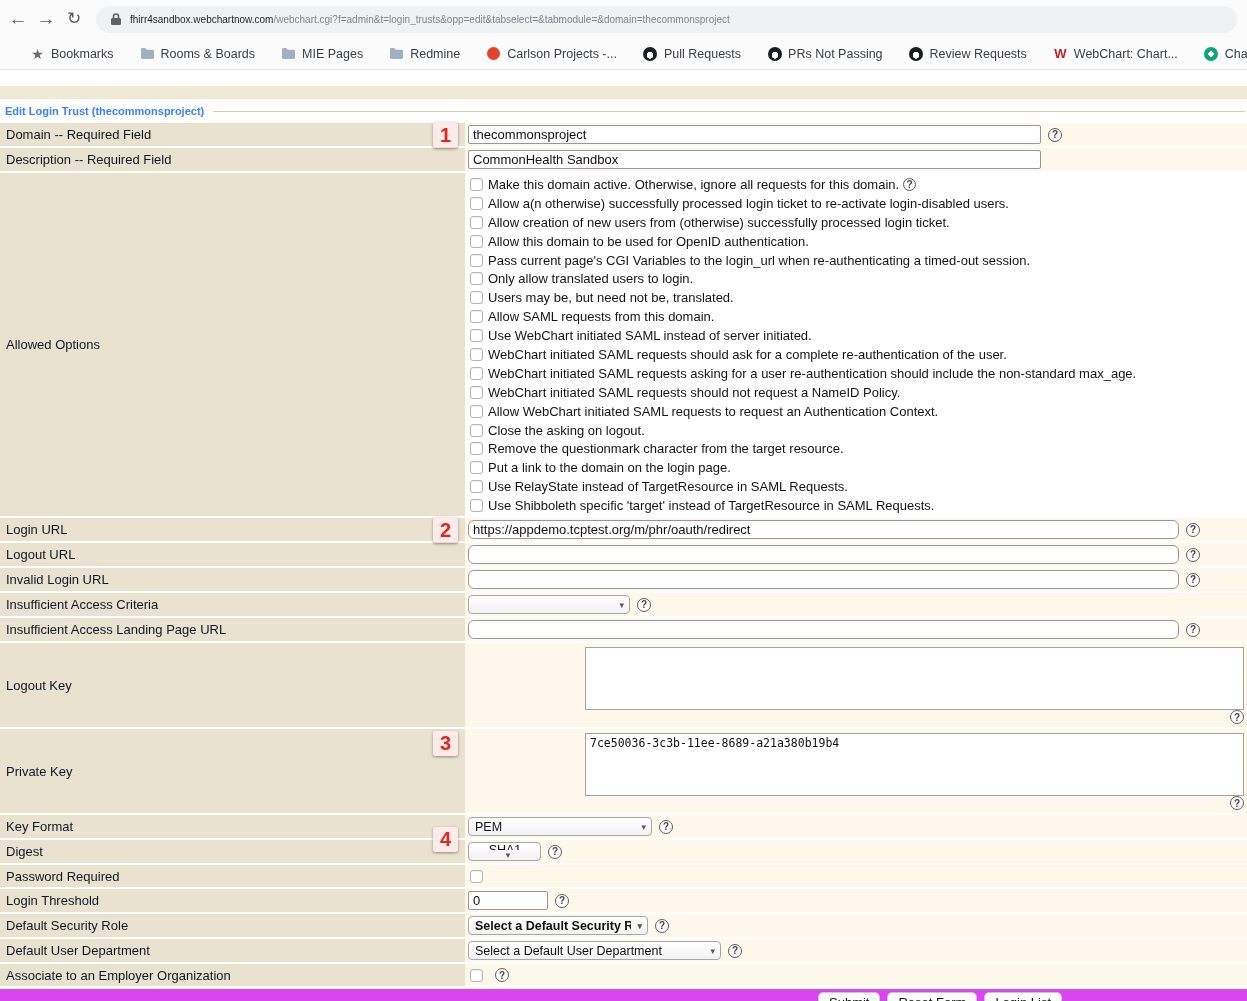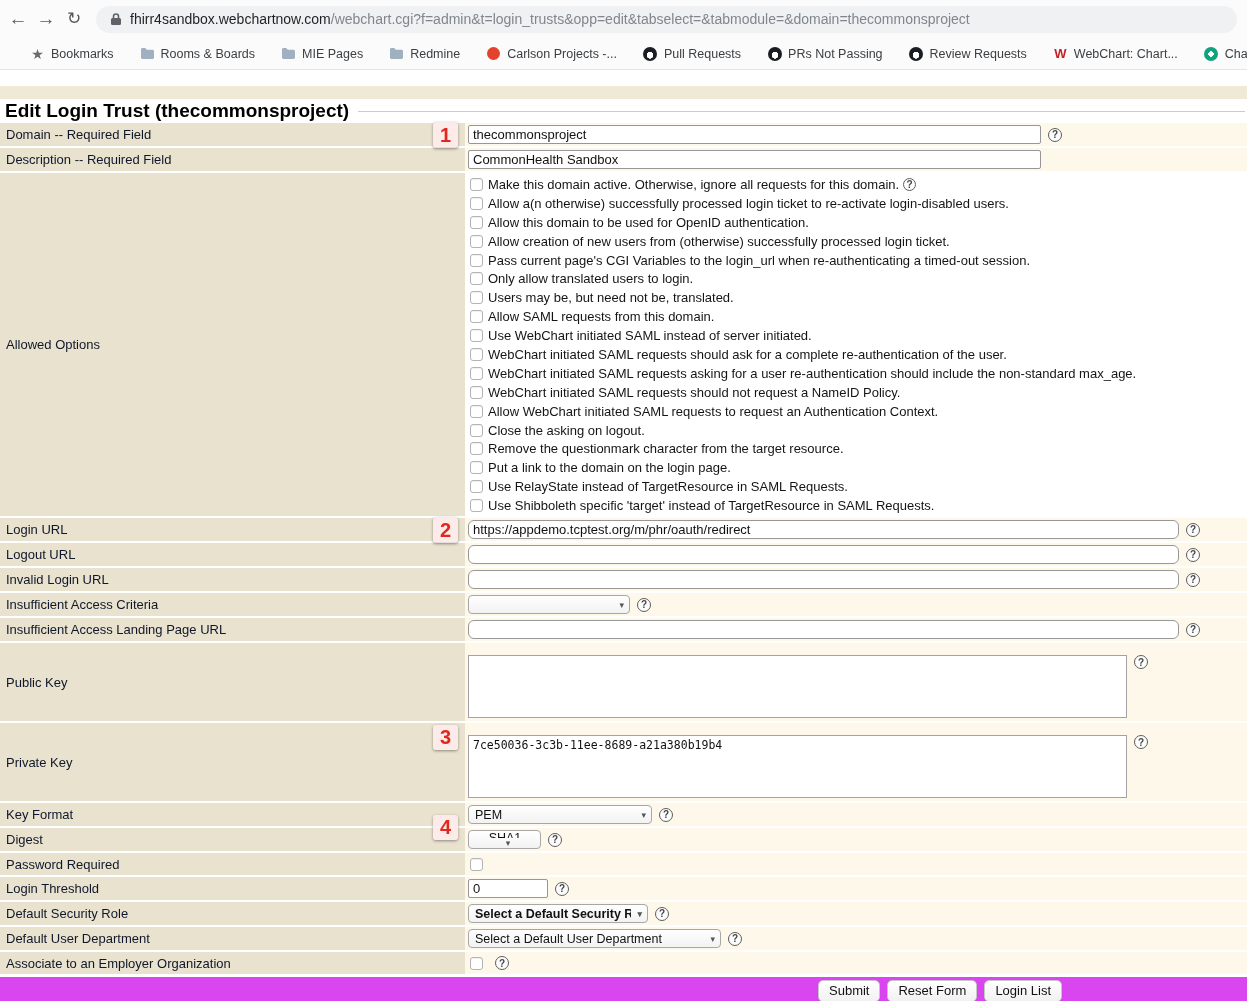--- a/index.html
+++ b/index.html
@@ -5,50 +5,50 @@
   *{margin:0;padding:0;box-sizing:border-box;}
   html,body{width:1247px;height:1001px;overflow:hidden;background:#fff;
     font-family:"Liberation Sans",sans-serif;color:#111;}
 
   
   .navbar{height:38px;background:#fbfbfc;display:flex;align-items:center;padding:0 6px 0 4px;}
   .navbtn{width:28px;text-align:center;font-size:19px;color:#555;cursor:pointer;flex:none;line-height:38px;}
   .navbtn.reload{font-size:17px;}
   .omnibox{flex:1;height:27px;margin:0 4px 0 8px;border-radius:14px;background:#f0f1f3;
     display:flex;align-items:center;padding:0 14px;gap:8px;overflow:hidden;}
-  .url{font-size:14px;white-space:nowrap;overflow:hidden;}
+  .url{font-size:10px;white-space:nowrap;overflow:hidden;}
   .url-d{color:#1f2124;}
   .url-p{color:#80868b;}
   .lock{display:inline-flex;flex:none;}
 
   .bookmarks{height:32px;background:#fbfbfc;border-bottom:1px solid #e6e6e6;
     display:flex;align-items:center;gap:26px;padding:0 6px 0 30px;
     font-size:12.5px;color:#3c4043;white-space:nowrap;overflow:hidden;}
   .bm{display:flex;align-items:center;gap:6px;cursor:pointer;flex:none;}
   .bmi{width:15px;height:15px;display:inline-flex;align-items:center;justify-content:center;flex:none;}
   .bmi.star{color:#6b6b6b;font-size:14px;}
   .dot-github{width:14px;height:14px;border-radius:50%;
     background:radial-gradient(circle at 50% 58%, #fff 0 3.4px, #1a1e22 3.5px);}
   .dot-red{width:13px;height:13px;border-radius:50%;background:#e2432c;}
   .dot-gpt{width:14px;height:14px;border-radius:50%;
     background:radial-gradient(circle at 50% 50%, #fff 0 2.6px, #10a37f 2.7px);}
   .wc{color:#cc1f24;font-weight:bold;font-size:13px;}
 
   
   .topband{height:13px;background:#f0e9d6;margin-top:16px;}
   .pagehead{height:24px;display:flex;align-items:center;padding:0 2px 0 5px;}
-  .ptitle{color:#000000;font-weight:bold;font-size:19px;}
+  .ptitle{color:#3b82f6;font-weight:bold;font-size:11px;}
   .rule{flex:1;height:1px;background:#d5ccb0;margin-left:9px;}
 
   .frow{display:flex;position:relative;margin-bottom:2px;min-height:22px;}
   .flabel{width:465px;flex:none;background:#e9e2cf;font-size:13px;color:#0f172a;
     padding:2px 8px 2px 6px;display:flex;align-items:center;}
   .fvalue{flex:1;background:#fdf8ea;padding:2px 3px;display:flex;align-items:center;}
   .fvalue.white{background:#fff;display:block;padding:2px 12px 1px 3px;}
-  .fvalue.tall{align-items:flex-start;padding:12px 3px 3px;}
+  .fvalue.tall{align-items:flex-end;padding:4px 3px 3px;flex-direction:column;}
 
   .ti{height:19px;border:1px solid #979797;border-radius:2px;background:#fff;
     font:13px "Liberation Sans",sans-serif;padding:0 4px;color:#111;}
   .w-med{width:573px;}
   .w-url{width:711px;border-radius:6px;}
   .w-sm{width:80px;}
 
   .tarea{width:659px;height:63px;border:1px solid #a3a3a3;background:#fff;resize:none;
     font-family:"DejaVu Sans Mono",monospace;font-size:11.5px;padding:2px 4px;color:#111;}
 
@@ -205,27 +205,27 @@
         </div>
 
         <div class="cbrow">
           <span class="cb"></span>
           <span>Allow a(n otherwise) successfully processed login ticket to re-activate login-disabled users.</span>
 
         </div>
 
         <div class="cbrow">
           <span class="cb"></span>
+          <span>Allow creation of new users from (otherwise) successfully processed login ticket.</span>
+
+        </div>
+
+        <div class="cbrow">
+          <span class="cb"></span>
           <span>Allow this domain to be used for OpenID authentication.</span>
-
-        </div>
-
-        <div class="cbrow">
-          <span class="cb"></span>
-          <span>Allow creation of new users from (otherwise) successfully processed login ticket.</span>
 
         </div>
 
         <div class="cbrow">
           <span class="cb"></span>
           <span>Pass current page's CGI Variables to the login_url when re-authenticating a timed-out session.</span>
 
         </div>
 
         <div class="cbrow">
@@ -346,21 +346,21 @@
 
   <div class="frow">
     <div class="flabel">Insufficient Access Landing Page URL</div>
     <div class="fvalue">
       <input class="ti w-url" type="text" value="" style="">
       <span class="help"></span>
     </div>
   </div>
 
   <div class="frow">
-    <div class="flabel">Public Key</div>
+    <div class="flabel">Logout Key</div>
     <div class="fvalue tall">
       <textarea class="tarea" style=""></textarea>
       <span class="help"></span>
     </div>
   </div>
 
   <div class="frow">
     <div class="flabel">Private Key</div>
     <div class="fvalue tall">
       <textarea class="tarea" style="">7ce50036-3c3b-11ee-8689-a21a380b19b4</textarea>

